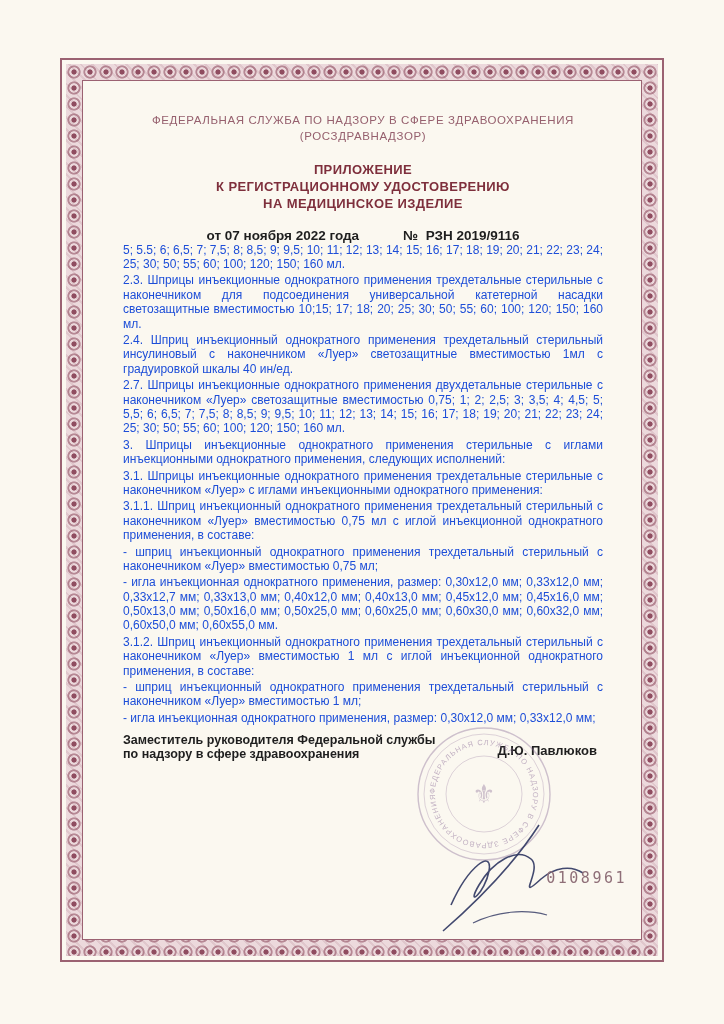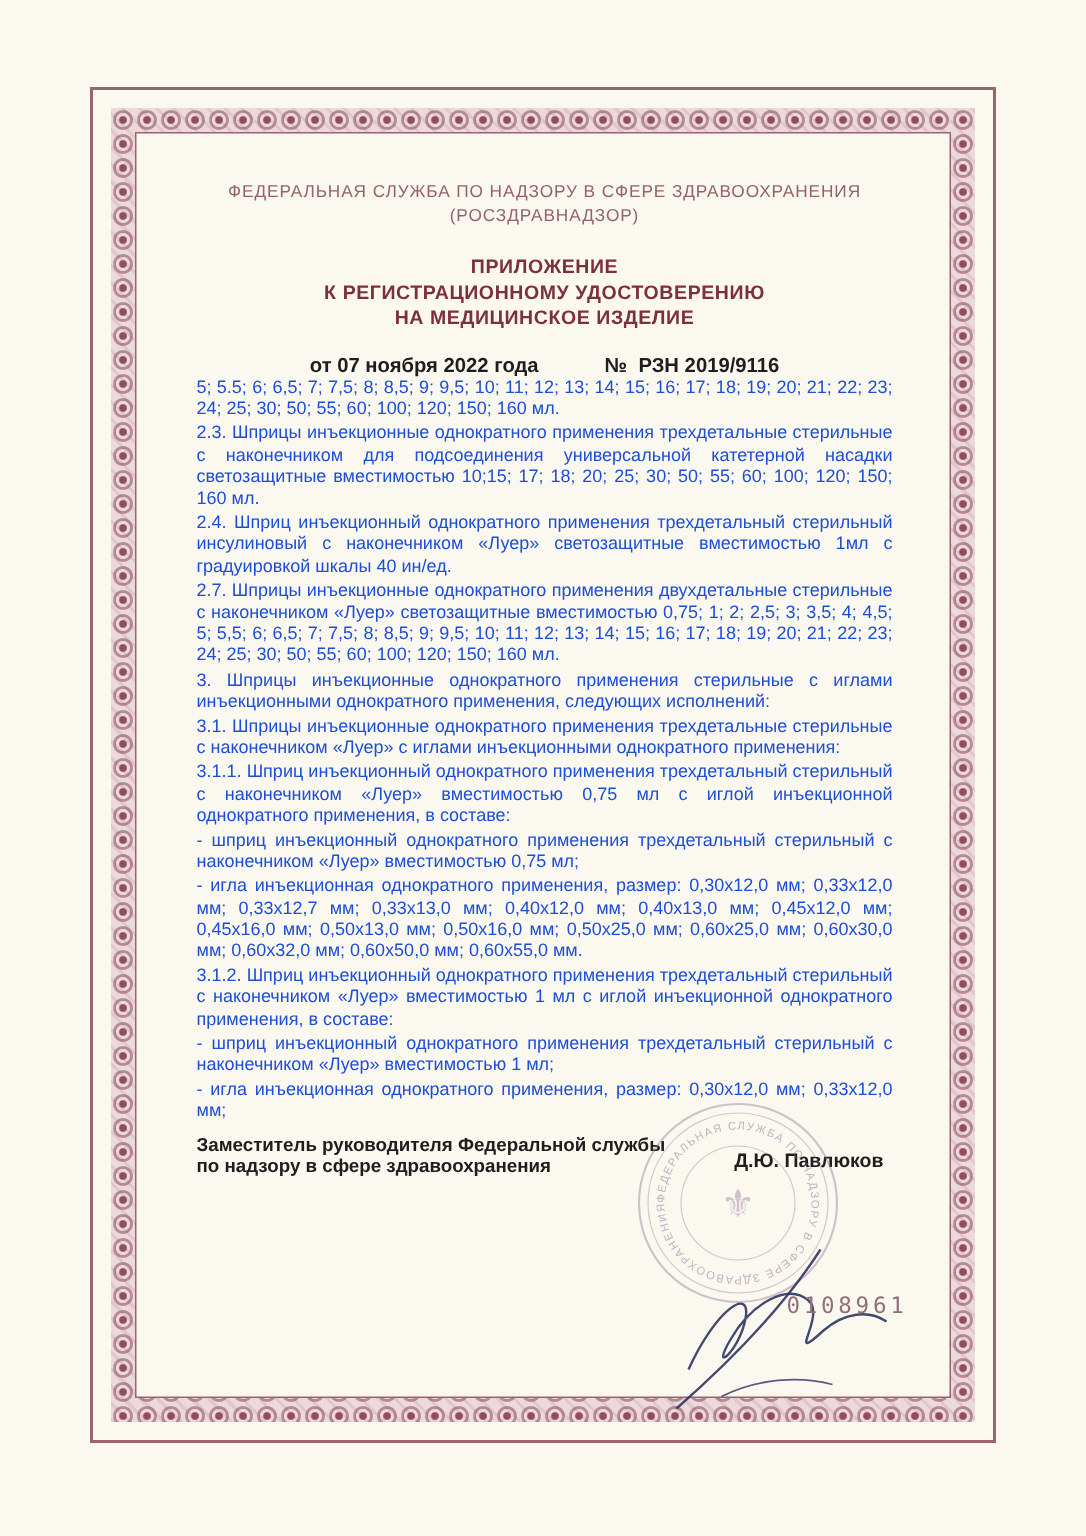--- a/index.html
+++ b/index.html
@@ -9,21 +9,21 @@
     background:#fbf8f0;
     font-family:"Liberation Sans",sans-serif;
     overflow:hidden;
     margin:0 auto;
   }
   
   .frame{
     position:absolute;
     left:60px;top:58px;right:60px;bottom:62px;
     border:2px solid #9b6272;
-    padding:12px;
+    padding:4px;
     box-sizing:border-box;
   }
   .band{
     width:100%;height:100%;
     box-sizing:border-box;
     padding:16px;
     background-color:#ecd9dc;
     background-image:
       radial-gradient(circle at 8px 8px, rgba(139,70,90,0.95) 2.2px, transparent 3px),
       radial-gradient(circle at 8px 8px, transparent 4.4px, rgba(139,70,90,0.55) 5px, rgba(139,70,90,0.55) 6.2px, transparent 7px),
@@ -103,21 +103,21 @@
     left:322px;top:634px;
     pointer-events:none;
   }
   .autograph{
     position:absolute;
     left:330px;top:738px;
     pointer-events:none;
   }
   .serial{
     position:absolute;
-    right:28px;bottom:52px;
+    right:14px;bottom:52px;
     font-family:"DejaVu Sans Mono",monospace;
     font-size:15px;
     letter-spacing:2.5px;
     color:#8f6f78;
   }
 </style>
 </head>
 <body>
 
 <div class="page">

